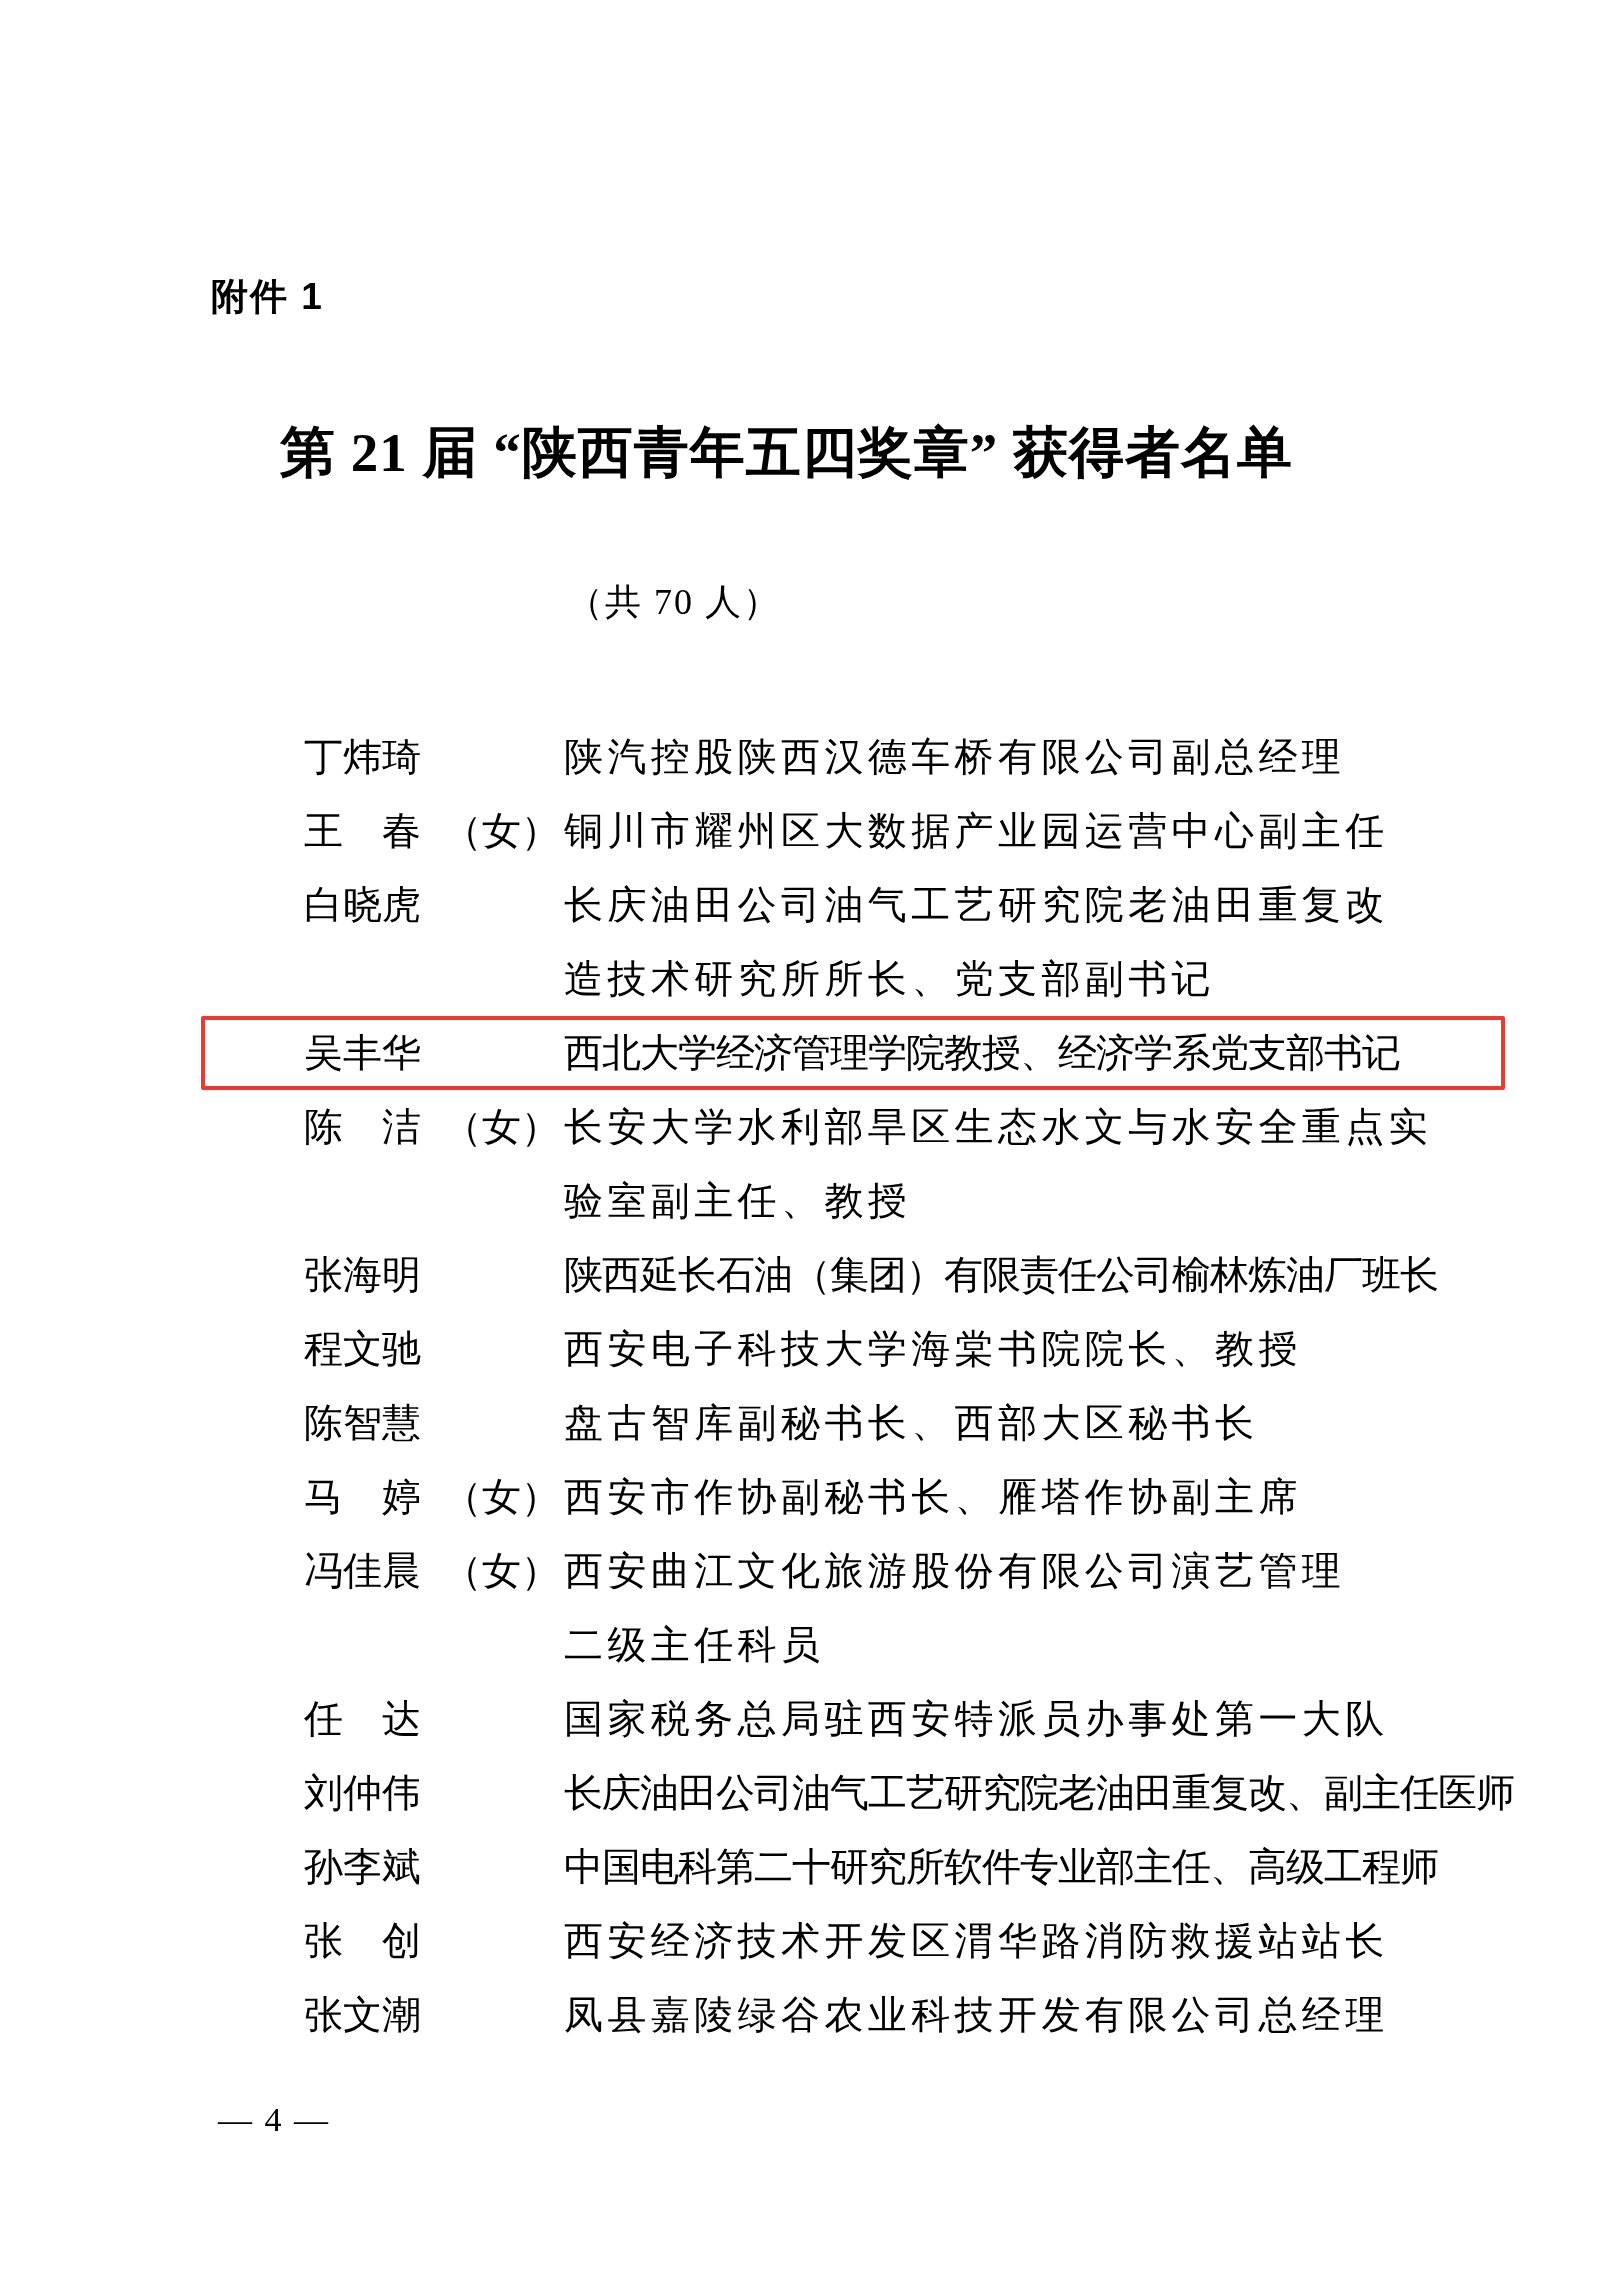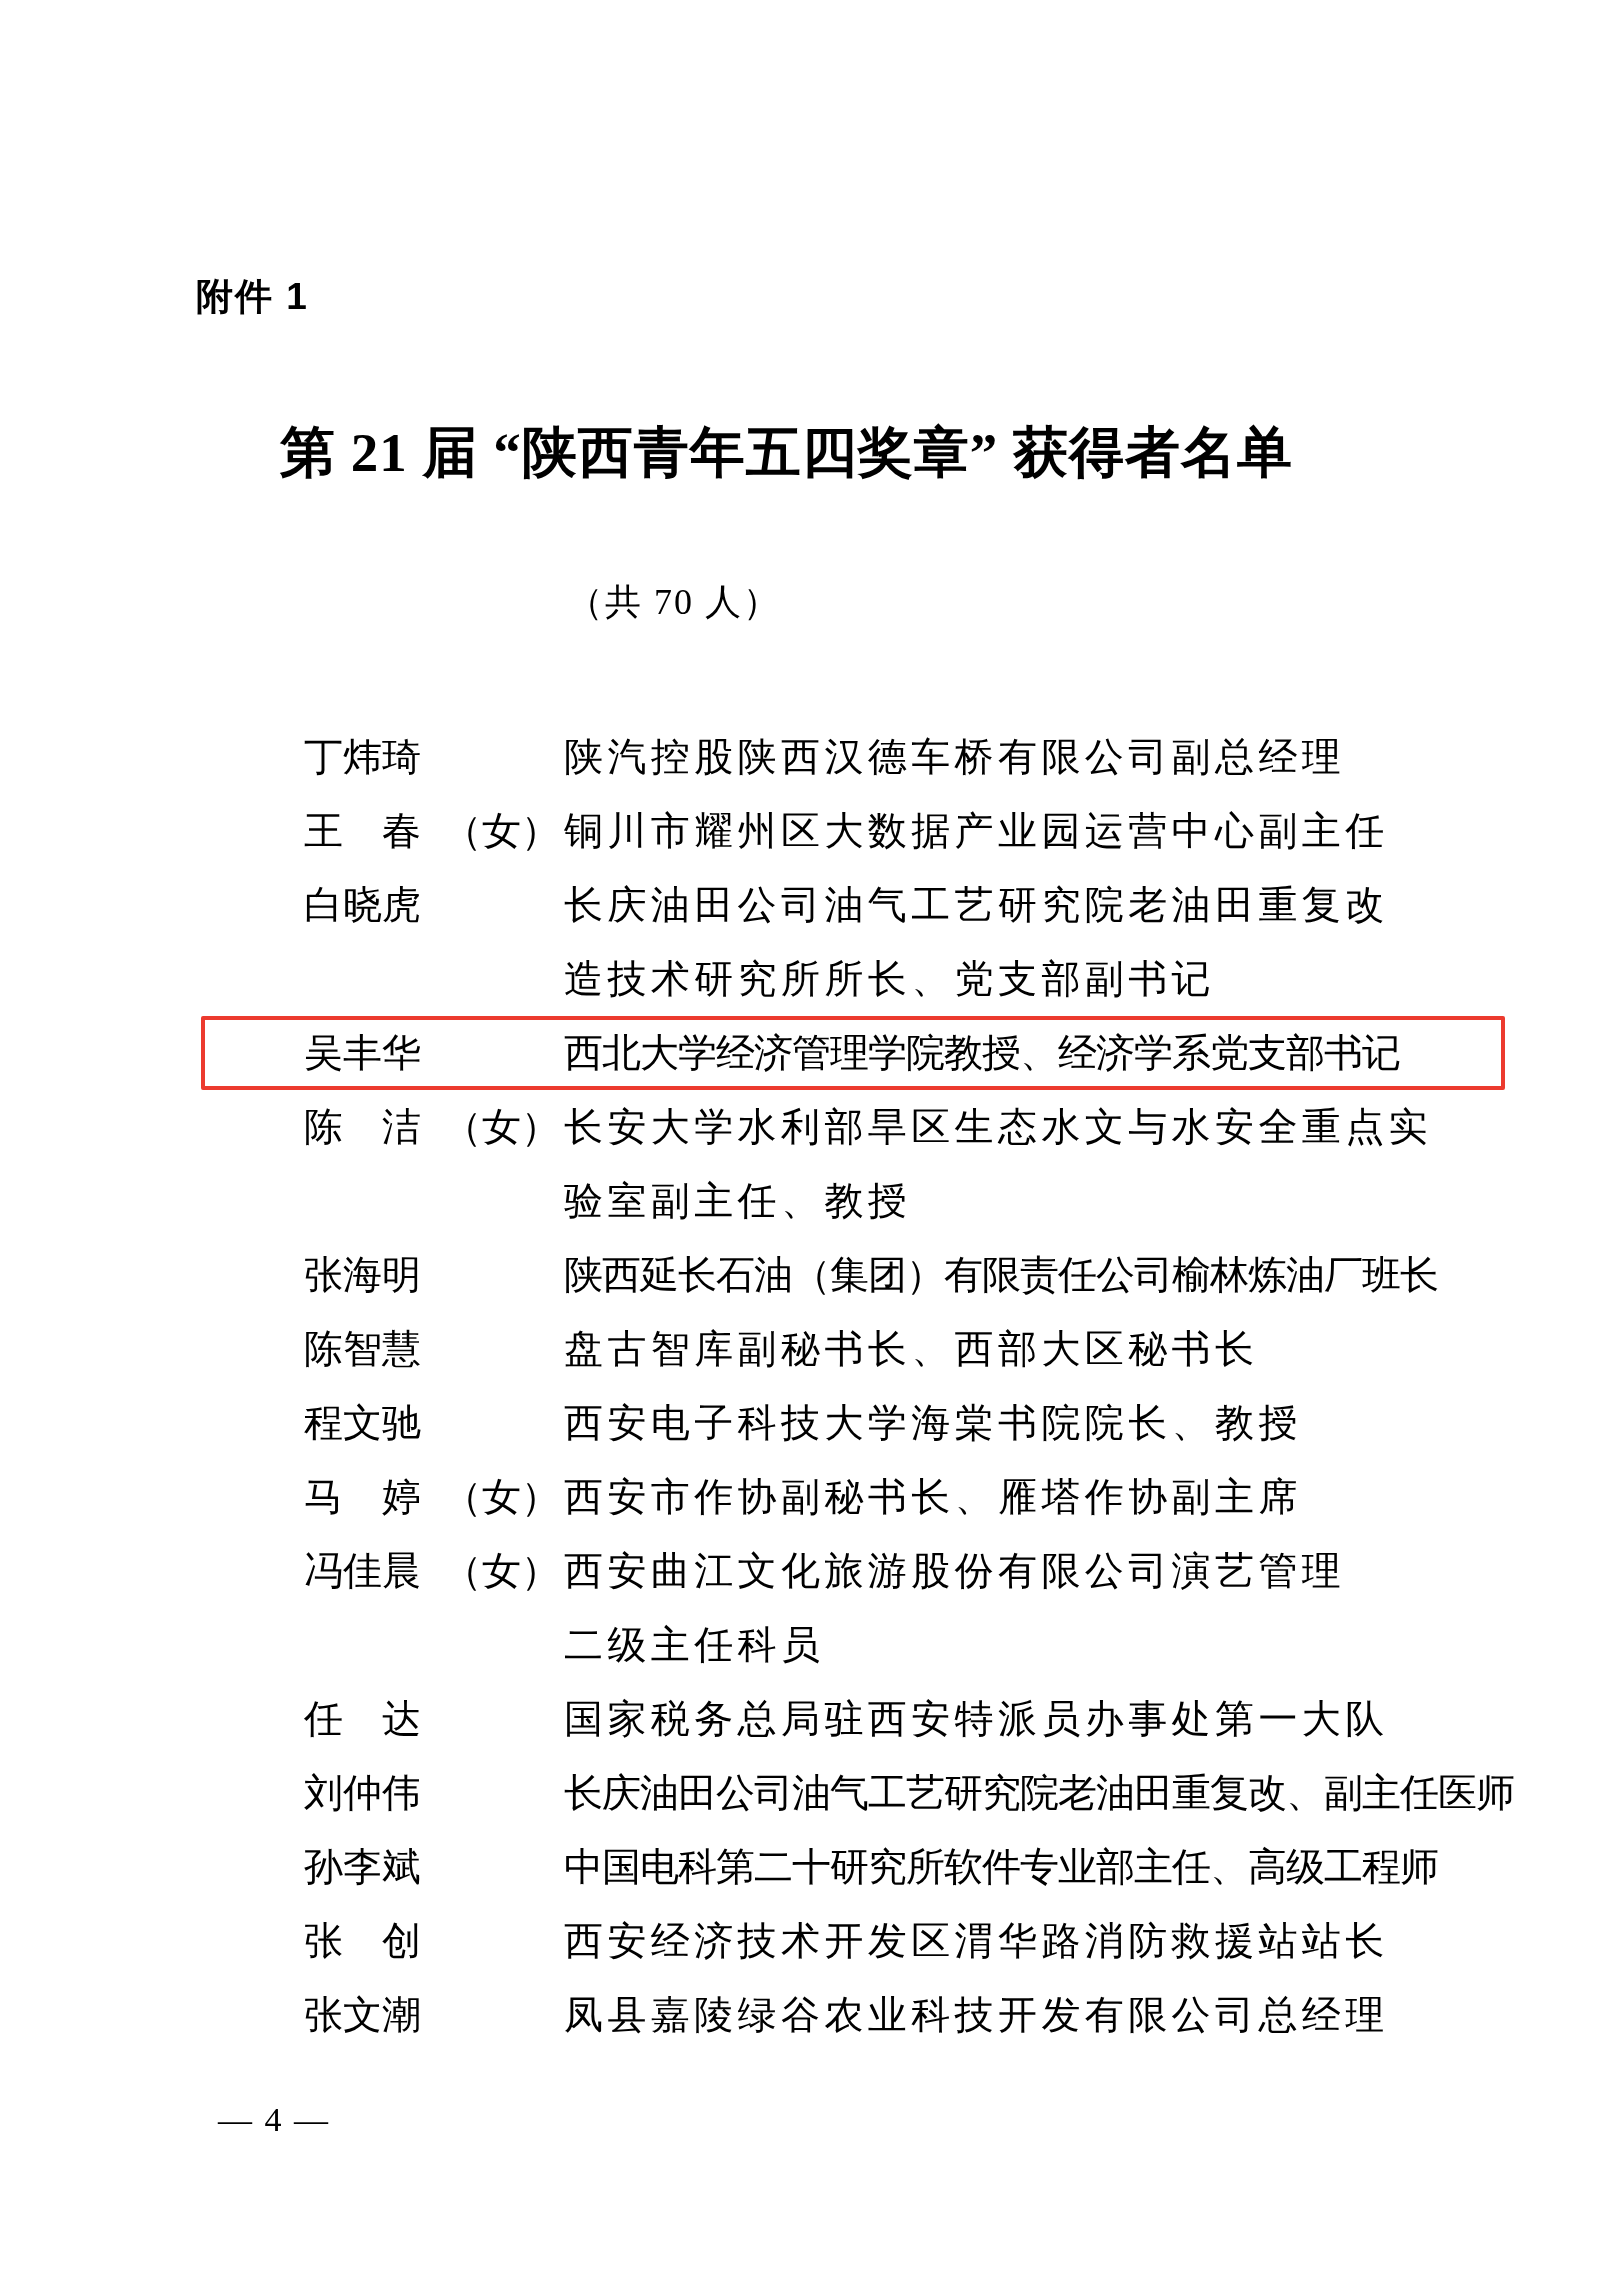--- a/index.html
+++ b/index.html
@@ -8,21 +8,21 @@
     position: relative;
     width: 1621px;
     height: 2293px;
     background: #ffffff;
     color: #000000;
     font-family: "Liberation Serif", serif;
     overflow: hidden;
   }
   .attachment {
     position: absolute;
-    left: 196px;
+    left: 211px;
     top: 272px;
     font-family: "Liberation Sans", sans-serif;
     font-weight: bold;
     font-size: 37px;
     letter-spacing: 2px;
   }
   .title {
     position: absolute;
     left: 0;
     top: 416px;
@@ -132,32 +132,32 @@
       <span class="desc">验室副主任、教授</span>
     </div>
 
     <div class="row tight">
       <span class="name">张海明</span>
       <span class="suffix"></span>
       <span class="desc">陕西延长石油（集团）有限责任公司榆林炼油厂班长</span>
     </div>
 
     <div class="row">
+      <span class="name">程文驰</span>
+      <span class="suffix"></span>
+      <span class="desc">西安电子科技大学海棠书院院长、教授</span>
+    </div>
+
+    <div class="row">
       <span class="name">陈智慧</span>
       <span class="suffix"></span>
       <span class="desc">盘古智库副秘书长、西部大区秘书长</span>
     </div>
 
     <div class="row">
-      <span class="name">程文驰</span>
-      <span class="suffix"></span>
-      <span class="desc">西安电子科技大学海棠书院院长、教授</span>
-    </div>
-
-    <div class="row">
       <span class="name">马　婷</span>
       <span class="suffix">（女）</span>
       <span class="desc">西安市作协副秘书长、雁塔作协副主席</span>
     </div>
 
     <div class="row">
       <span class="name">冯佳晨</span>
       <span class="suffix">（女）</span>
       <span class="desc">西安曲江文化旅游股份有限公司演艺管理</span>
     </div>

